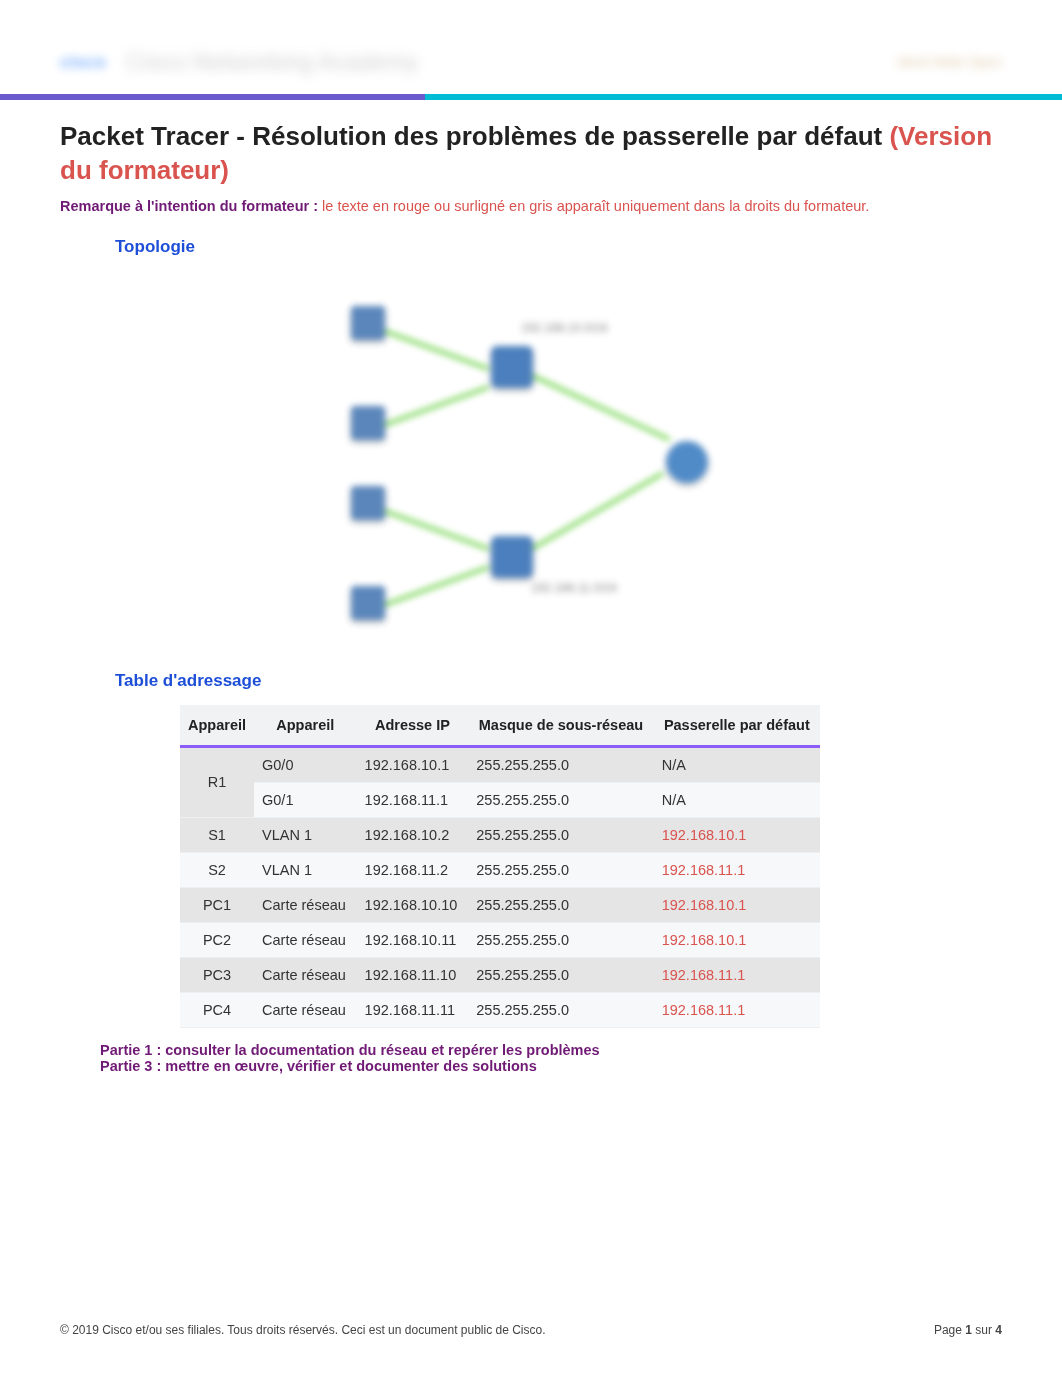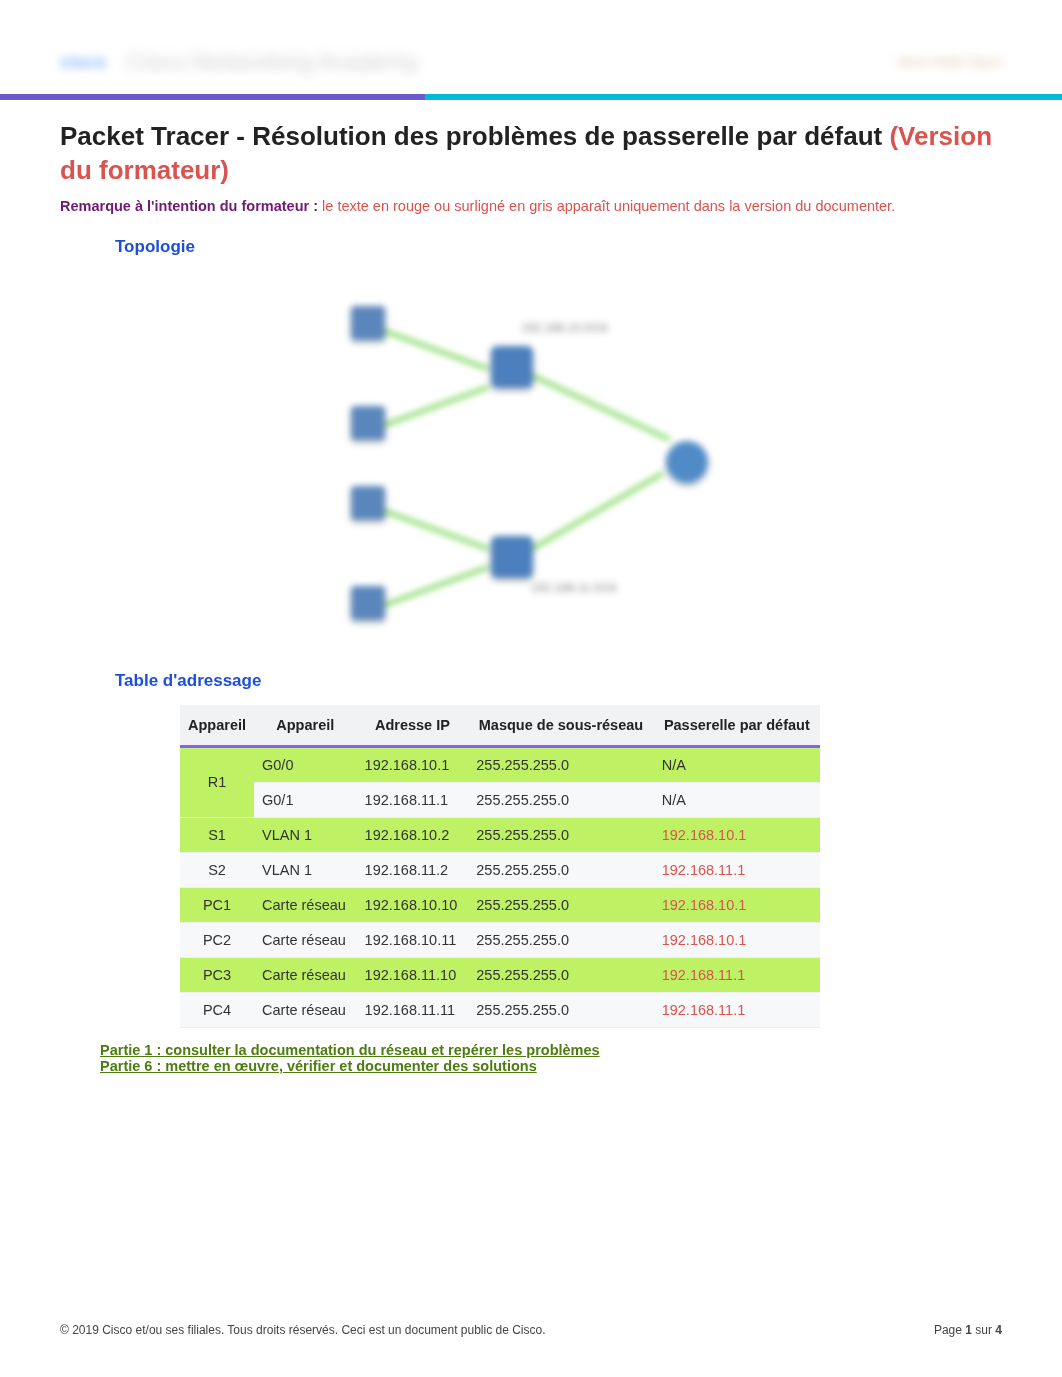--- a/index.html
+++ b/index.html
@@ -118,37 +118,36 @@
     padding: 12px 8px;
     text-align: center;
     font-weight: bold;
     color: #222;
     border-bottom: 3px solid #8b5cf6;
     vertical-align: middle;
   }
   .addr-table td {
     padding: 9px 8px;
     border-bottom: 1px solid #edf0f3;
-    background: #bef264;
+    background: #e5e5e5;
     color: #333;
   }
   .addr-table tr:nth-child(even) td { background:#f6f8fa; }
   .addr-table td.dev { font-weight: normal; text-align: center; }
   .addr-table td.gw-red { color: #d9534f; }
   .addr-table .devcol { width: 70px; }
 
   .objectifs {
     margin-left: 40px;
   }
   .obj-line {
     font-weight: bold;
     font-size: 14.5px;
     margin: 0 0;
-    color: #4d7c0f;
-    text-decoration: underline;
+    color: #701a75;
   }
 
   .footer {
     position: absolute;
     bottom: 40px;
     left: 60px;
     right: 60px;
     display: flex;
     justify-content: space-between;
     font-size: 12px;
@@ -165,21 +164,21 @@
     <div class="logo-area">cisco</div>
     <div class="header-text">Cisco Networking Academy</div>
     <div class="header-right">Mind Wide Open</div>
   </div>
 
   <h1 class="title">
     <span>Packet Tracer - Résolution des problèmes de passerelle par défaut </span><span class="red">(Version du formateur)</span>
   </h1>
 
   <p class="remark">
-    <span class="red-bold">Remarque à l'intention du formateur : </span><span class="red">le texte en rouge ou surligné en gris apparaît uniquement dans la version du documenter.</span>
+    <span class="red-bold">Remarque à l'intention du formateur : </span><span class="red">le texte en rouge ou surligné en gris apparaît uniquement dans la droits du formateur.</span>
   </p>
 
   <h2 class="section">Topologie</h2>
 
   <div class="topology-wrap">
     <div class="topology">
 
       <div class="link" style="left:55px; top:55px; width:120px; transform:rotate(20deg);"></div>
       <div class="link" style="left:55px; top:155px; width:120px; transform:rotate(-20deg);"></div>
       <div class="link" style="left:195px; top:95px; width:170px; transform:rotate(25deg);"></div>
@@ -267,21 +266,21 @@
           <td>192.168.11.11</td>
           <td>255.255.255.0</td>
           <td class="gw-red">192.168.11.1</td>
         </tr>
       </tbody>
   </table>
 
 
   <div class="objectifs">
     <p class="obj-line">Partie 1 : consulter la documentation du réseau et repérer les problèmes</p>
-    <p class="obj-line">Partie 6 : mettre en œuvre, vérifier et documenter des solutions</p>
+    <p class="obj-line">Partie 3 : mettre en œuvre, vérifier et documenter des solutions</p>
   </div>
 
   <div class="footer">
     <span>© 2019 Cisco et/ou ses filiales. Tous droits réservés. Ceci est un document public de Cisco.</span>
     <span class="page-num">
       <span>Page </span><strong>1</strong><span> sur </span><strong>4</strong>
     </span>
   </div>
 
 </div>

